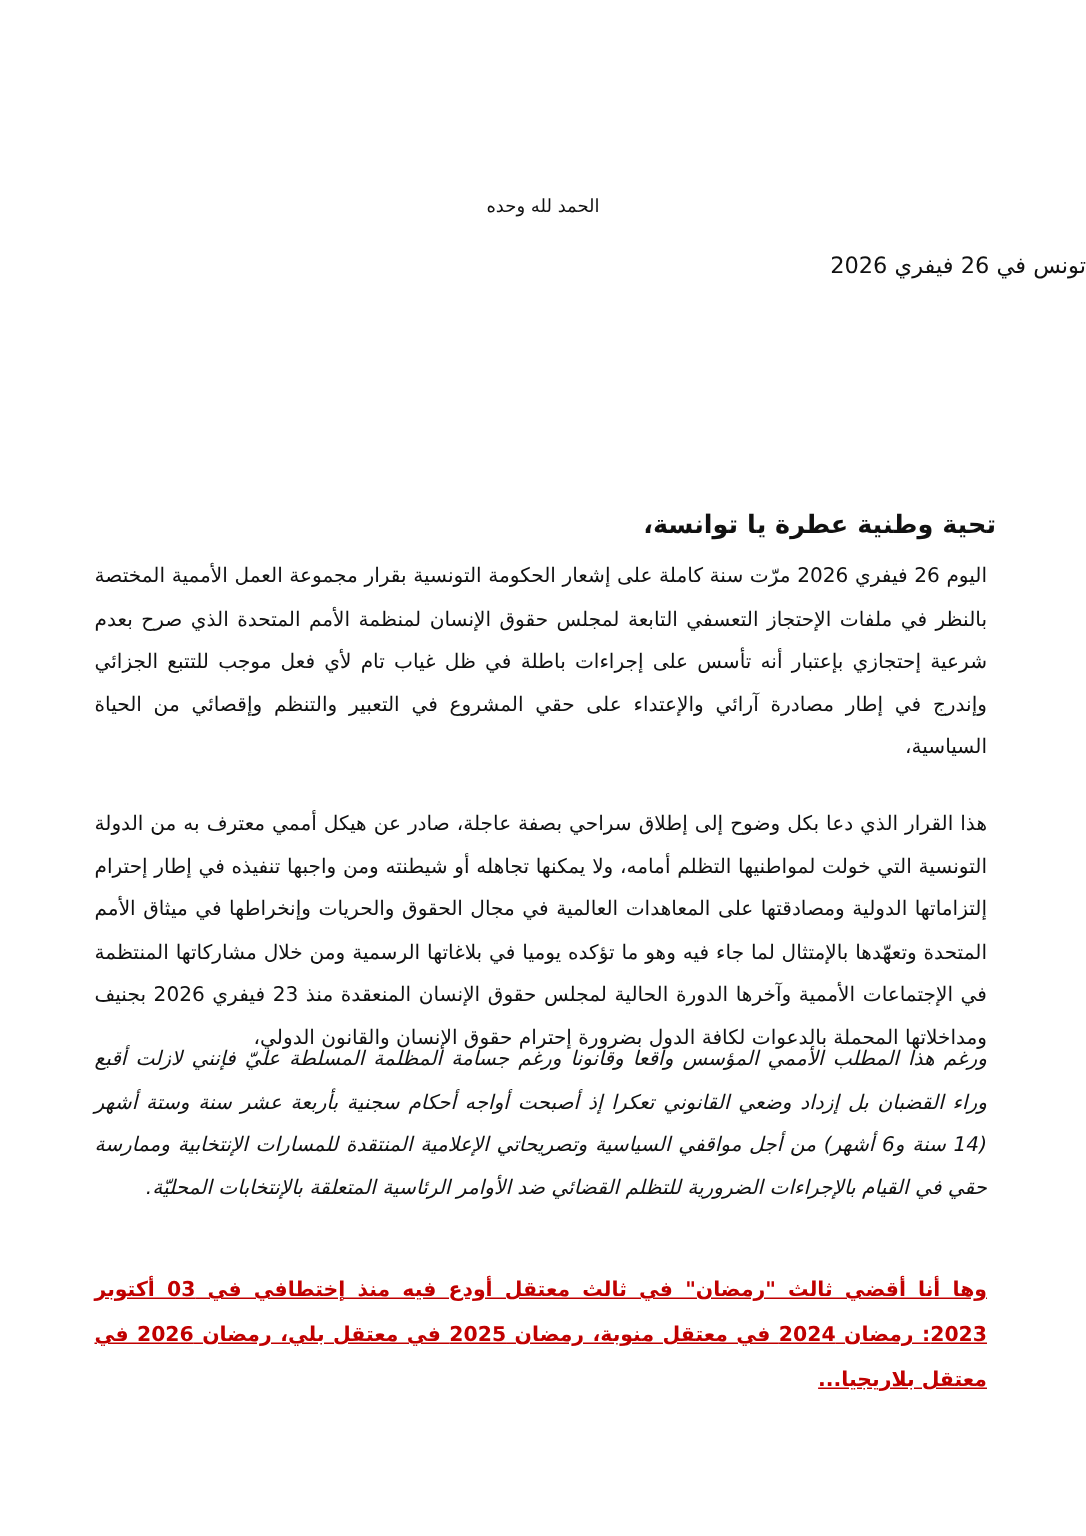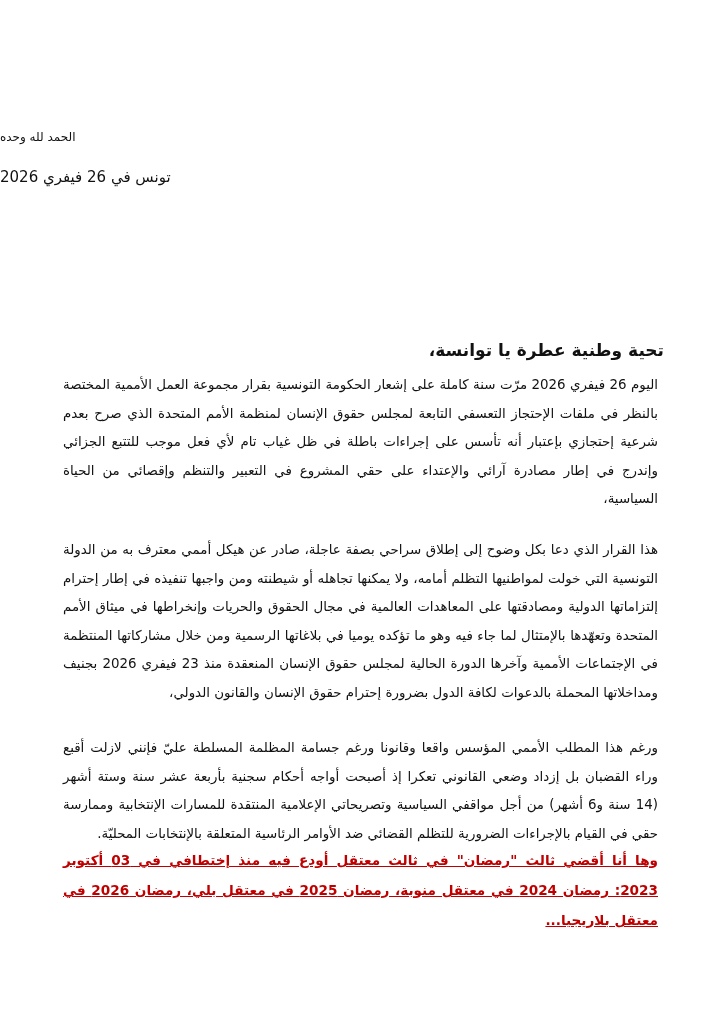--- a/index.html
+++ b/index.html
@@ -19,29 +19,29 @@
       position: absolute;
       left: 0; top: 0;
       width: 724px;
       height: 1024px;
       background: #ffffff;
     }
     .hamd {
       position: absolute;
       top: 130px;
       left: 0; right: 0;
-      text-align: left;
+      text-align: center;
       font-size: 12px;
       direction: rtl;
     }
     .date {
       position: absolute;
       top: 168px;
       left: 0; right: 0;
-      text-align: left;
+      text-align: right;
       font-size: 15px;
       direction: rtl;
     }
     .title {
       position: absolute;
       top: 220px;
       left: 0; right: 0;
       text-align: center;
       font-size: 36px;
       font-weight: bold;
@@ -61,21 +61,21 @@
       right: 66px;
       width: 595px;
       font-size: 13.4px;
       line-height: 28.5px;
       text-align: justify;
       text-align-last: right;
       direction: rtl;
     }
     .p1 { top: 371px; margin-left: 18px; }
     .p2 { top: 515px; margin-top: 21px; }
-    .p3 { top: 734px; }
+    .p3 { top: 693px; font-style: italic; }
     .p4 {
       top: 845px;
       font-weight: bold;
       color: #c00000;
       text-decoration: underline;
       font-size: 13.6px;
       line-height: 30px;
     }
   </style>
 </head>

